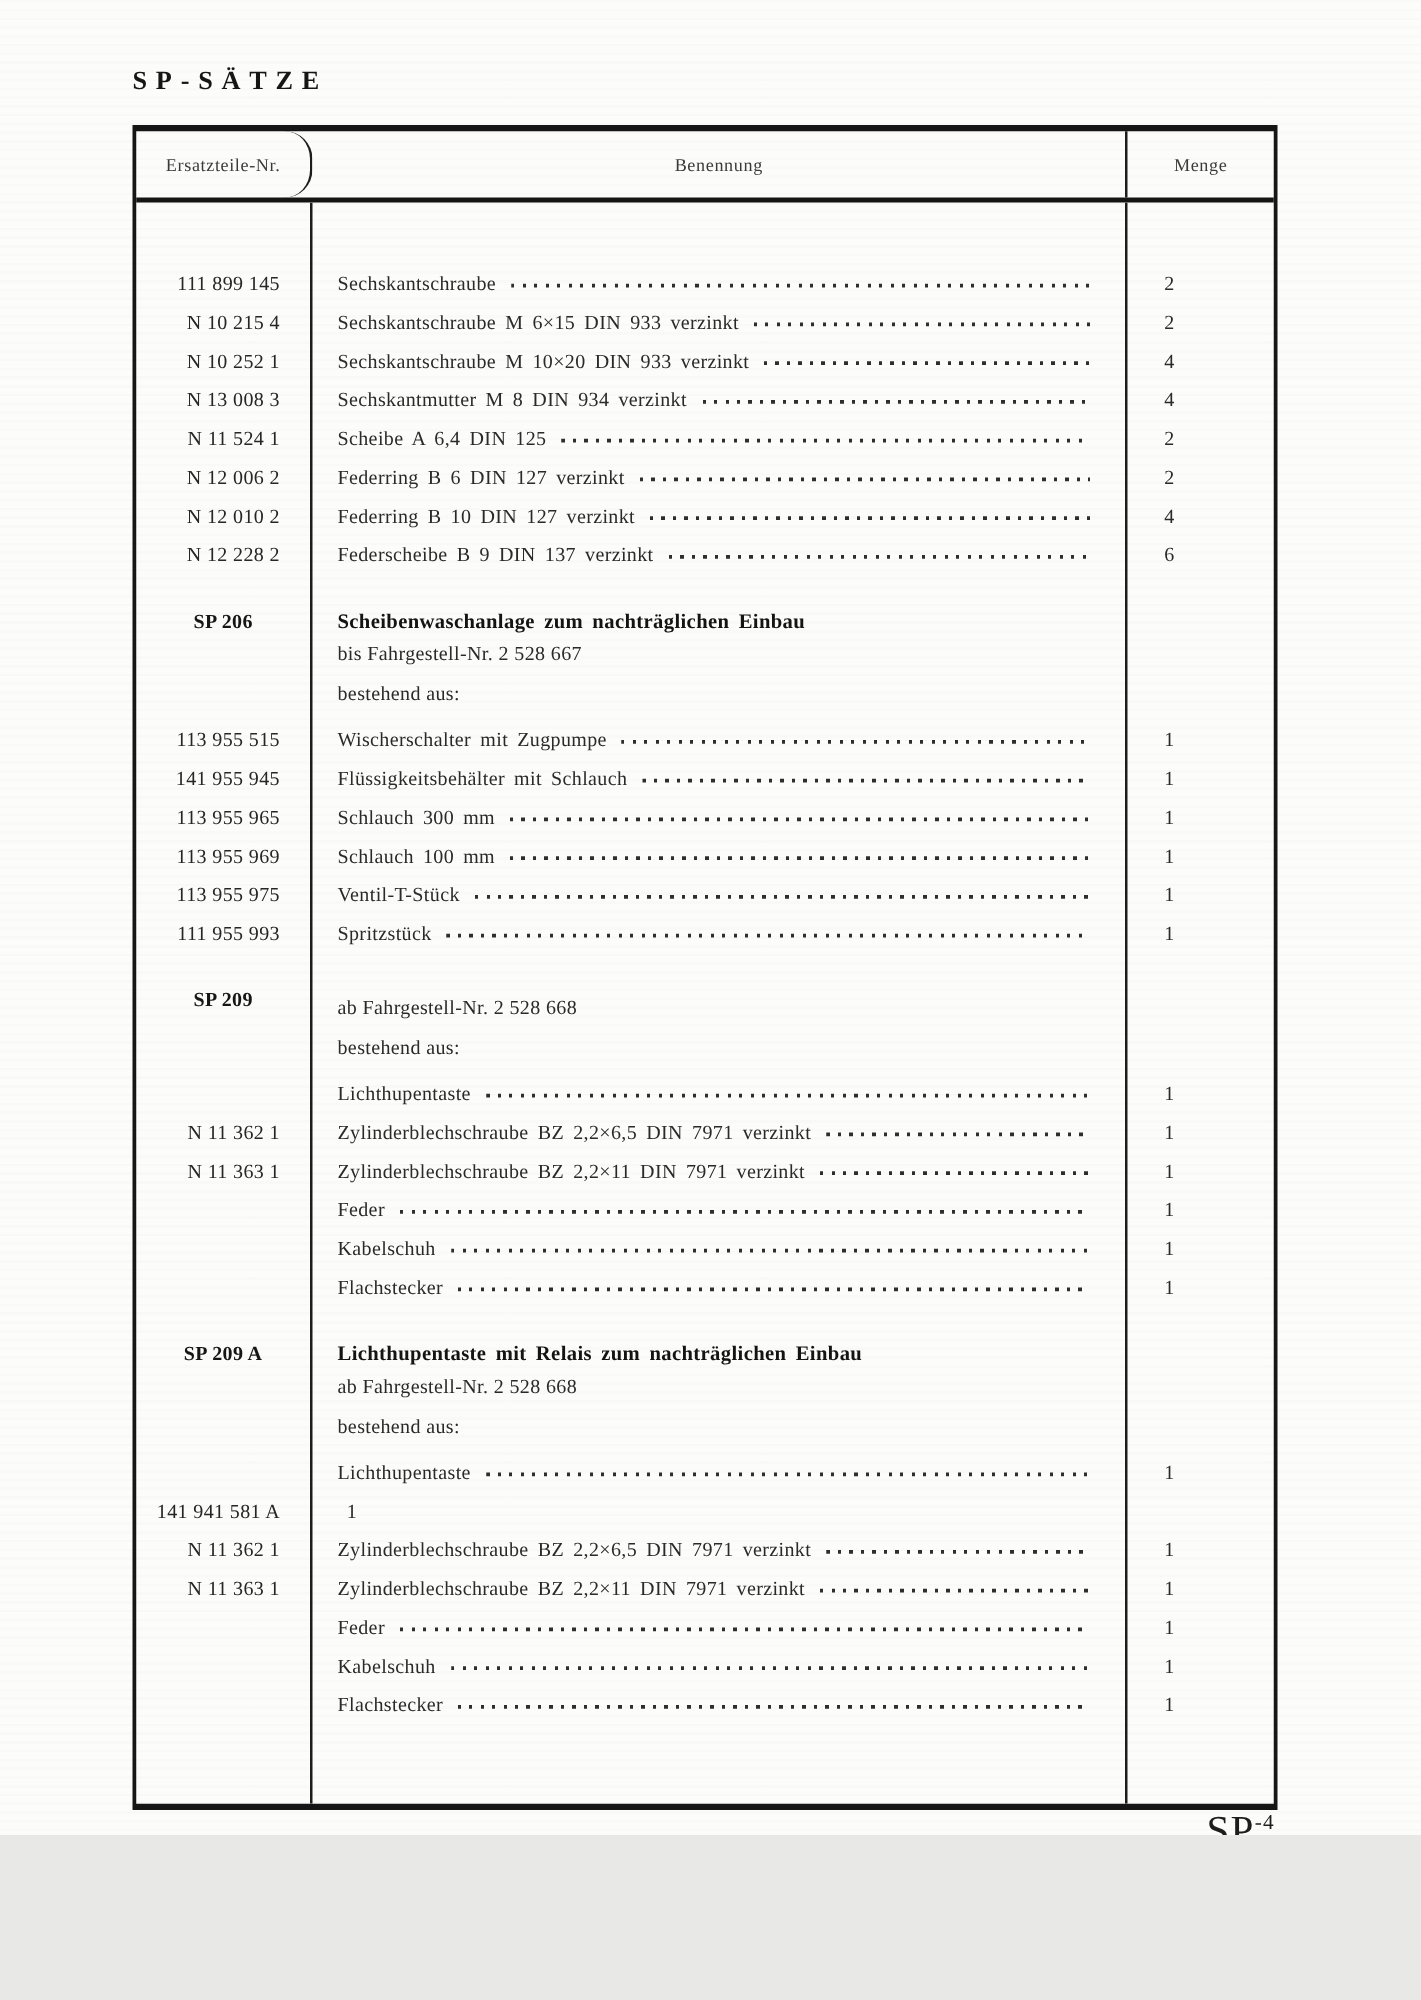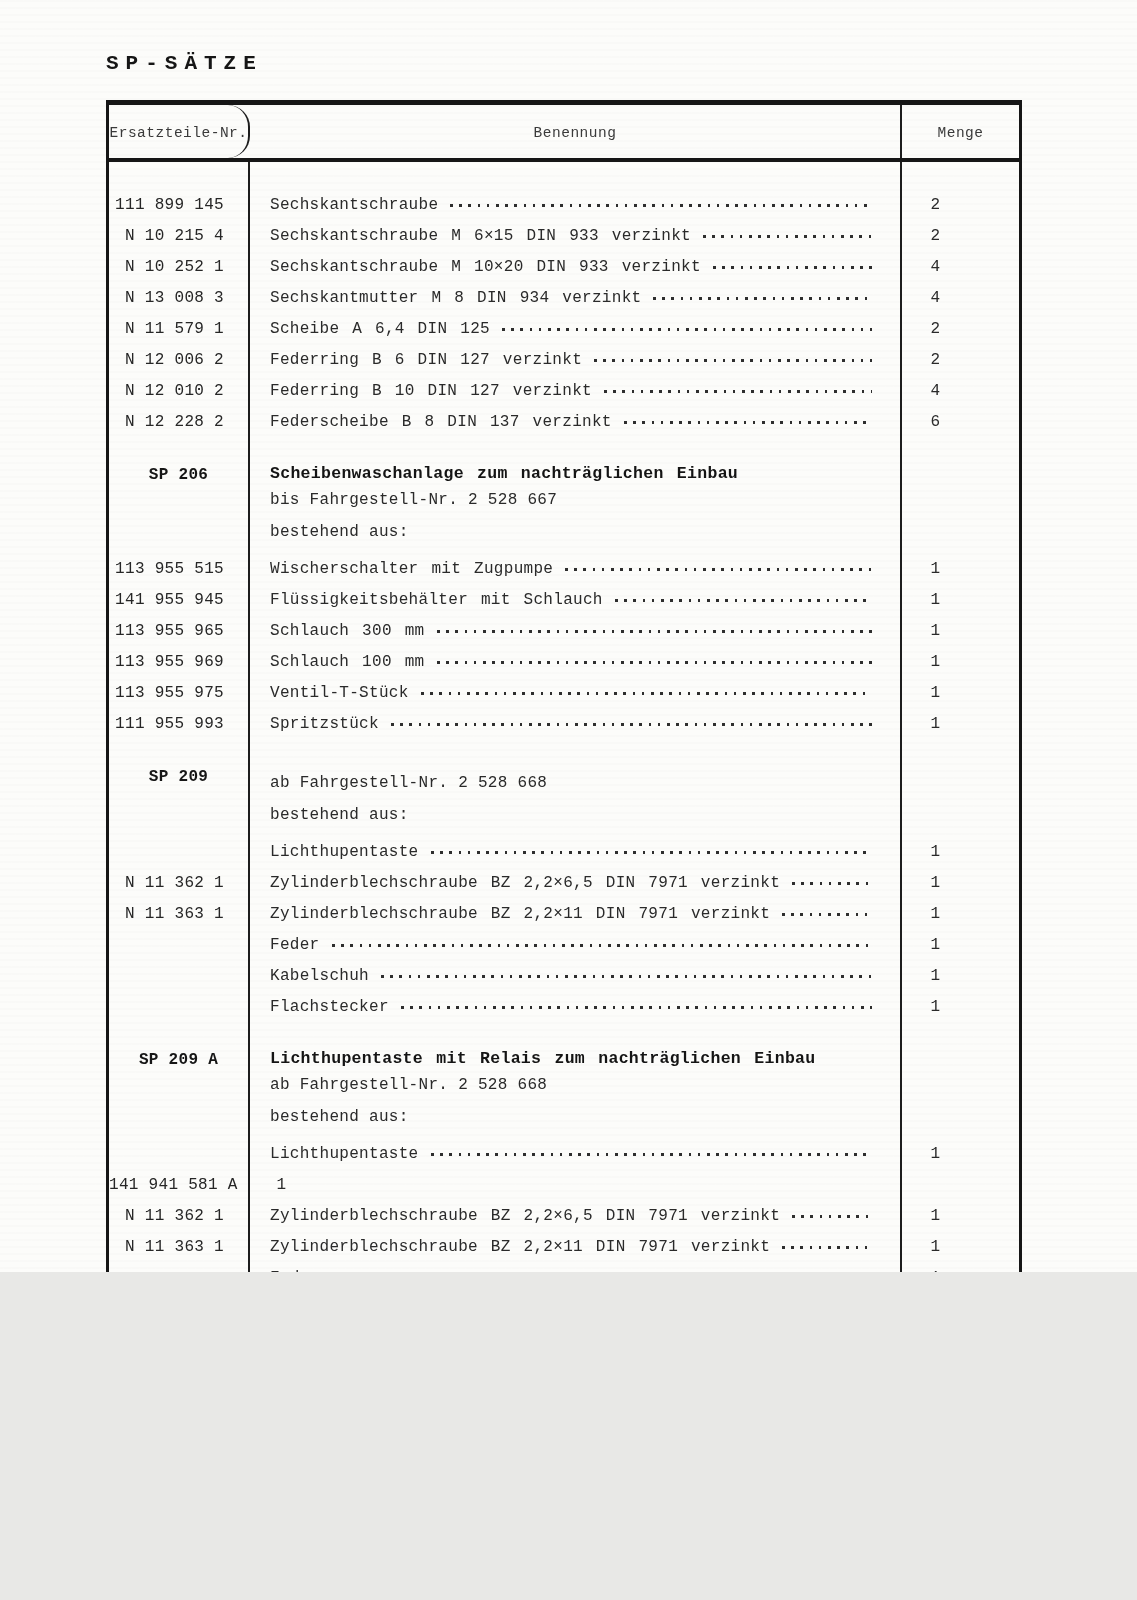--- a/index.html
+++ b/index.html
@@ -1,24 +1,24 @@
 <!DOCTYPE html>
 <html><head>
 <meta charset="utf-8">
 <style>
   * { margin: 0; padding: 0; box-sizing: border-box; }
   html, body { background: #e8e8e6; }
   .page {
     position: relative;
     width: 1137px;
-    height: 1272px;
+    height: 1468px;
     background:
       repeating-linear-gradient(to bottom, rgba(0,0,0,0.013) 0 2px, rgba(0,0,0,0) 2px 7px),
       #fcfcfa;
-    font-family: Liberation Mono, monospace;
+    font-family: Liberation Serif, serif;
     color: #2a2a2a;
     overflow: hidden;
   }
   .doc-title {
     position: absolute;
     left: 106px;
     top: 52px;
     font-size: 21px;
     font-weight: bold;
     letter-spacing: 7px;
@@ -44,21 +44,21 @@
     font-size: 14.5px;
     color: #3a3a3a;
     letter-spacing: 0.5px;
   }
   .h-nr   { width: 141px; border-right: 2px solid #1d1d1d; text-align: center; align-self: stretch; line-height: 57px; border-radius: 22px; }
   .h-name { flex: 1;      border-right: 2px solid #1d1d1d; text-align: center; align-self: stretch; line-height: 57px; }
   .h-qty  { width: 117px; text-align: center; align-self: stretch; line-height: 57px; }
   .tbody {
     position: relative;
     flex: 1;
-    padding-top: 27px;
+    padding-top: 50px;
     overflow: hidden;
     font-size: 16px;
     letter-spacing: 0.3px;
   }
   .vline {
     position: absolute;
     top: 0; bottom: 0;
     width: 2px;
     background: #1d1d1d;
   }
@@ -178,21 +178,21 @@
   <div class="row">
     <div class="c-nr">N 13 008 3</div>
     <div class="c-name">
       <span class="name">Sechskantmutter M 8 DIN 934 verzinkt</span>
       <span class="leader"></span>
     </div>
     <div class="c-qty">4</div>
   </div>
 
   <div class="row">
-    <div class="c-nr">N 11 579 1</div>
+    <div class="c-nr">N 11 524 1</div>
     <div class="c-name">
       <span class="name">Scheibe A 6,4 DIN 125</span>
       <span class="leader"></span>
     </div>
     <div class="c-qty">2</div>
   </div>
 
   <div class="row">
     <div class="c-nr">N 12 006 2</div>
     <div class="c-name">
@@ -207,21 +207,21 @@
     <div class="c-name">
       <span class="name">Federring B 10 DIN 127 verzinkt</span>
       <span class="leader"></span>
     </div>
     <div class="c-qty">4</div>
   </div>
 
   <div class="row">
     <div class="c-nr">N 12 228 2</div>
     <div class="c-name">
-      <span class="name">Federscheibe B 8 DIN 137 verzinkt</span>
+      <span class="name">Federscheibe B 9 DIN 137 verzinkt</span>
       <span class="leader"></span>
     </div>
     <div class="c-qty">6</div>
   </div>
 
   <div class="set-header">
     <div class="set-nr">SP 206</div>
     <div class="c-main">
       <div class="set-title">Scheibenwaschanlage zum nachträglichen Einbau</div>
       <div class="set-subtitle">bis Fahrgestell-Nr. 2 528 667</div>

